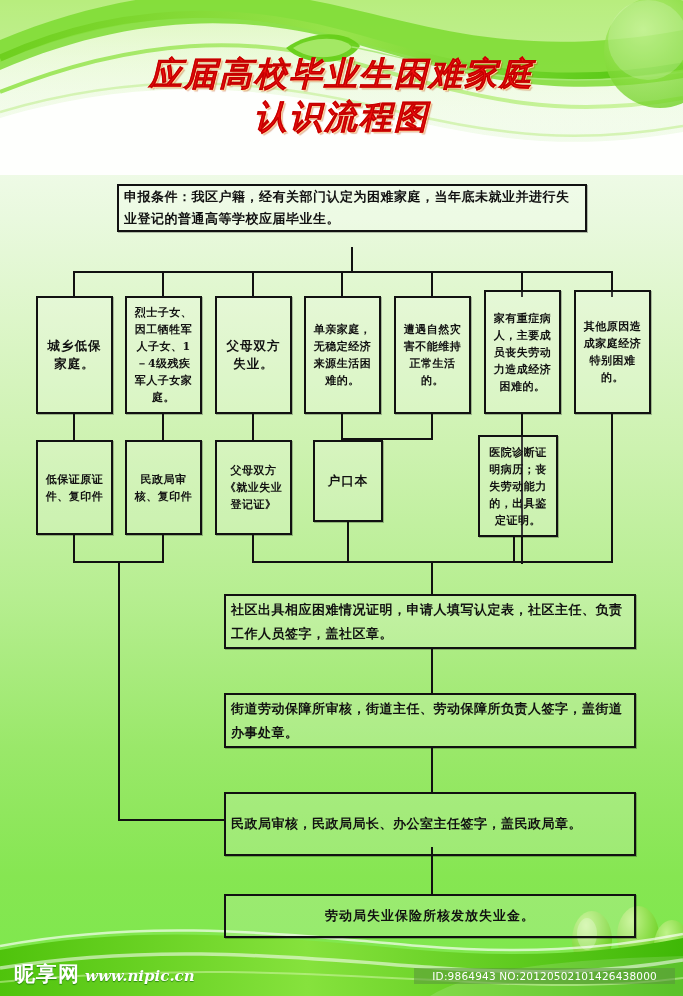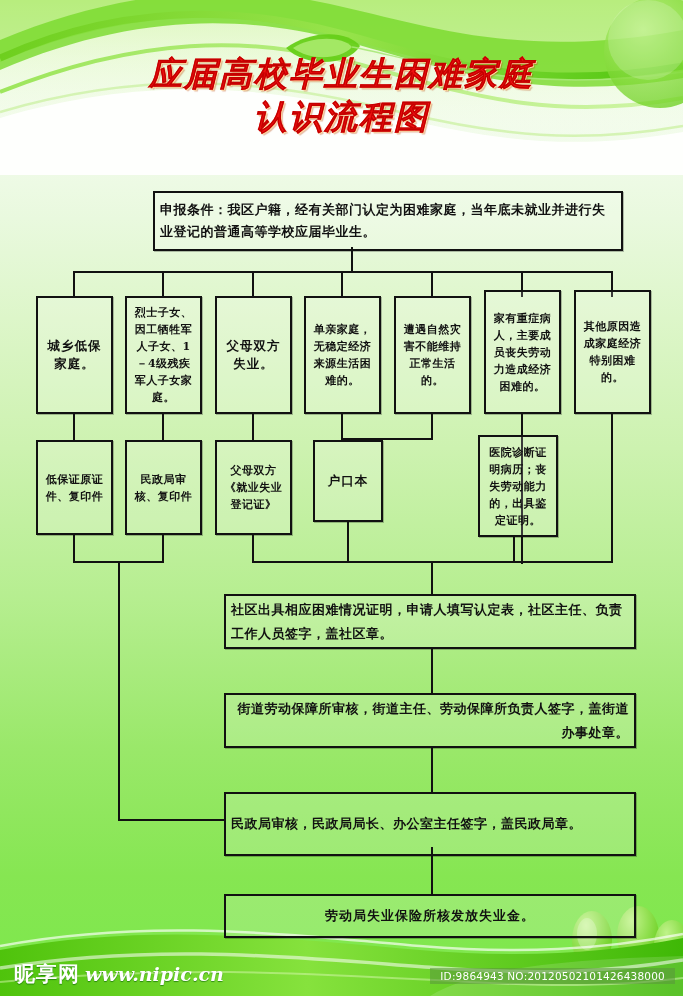--- a/index.html
+++ b/index.html
@@ -52,28 +52,28 @@
   
   #footer{position:absolute;left:0;bottom:0;width:683px;height:41px;z-index:8;overflow:hidden;}
   #logo{position:absolute;left:14px;bottom:8px;display:flex;align-items:baseline;gap:5px;}
   #logo .cn{
     font-family:"DejaVu Sans","Liberation Sans",sans-serif;
     font-weight:bold;font-size:21px;color:#ffffff;letter-spacing:1px;
     text-shadow:0 1px 1px rgba(0,90,0,.6);
   }
   #logo .url{
     font-family:"DejaVu Serif","Liberation Serif",serif;
-    font-style:italic;font-weight:bold;font-size:19px;color:#ffffff;
+    font-style:italic;font-weight:bold;font-size:15px;color:#ffffff;
     text-shadow:0 1px 1px rgba(0,90,0,.6);
   }
   #idtag{
     position:absolute;right:8px;bottom:12px;
     background:rgba(90,150,60,0.55);
     color:#ffffff;font-size:10.5px;letter-spacing:.2px;
-    padding:2px 10px;white-space:nowrap;
+    padding:2px 18px;white-space:nowrap;
     font-family:"DejaVu Sans","Liberation Sans",sans-serif;
   }
 </style>
 </head>
 <body>
 
 <div id="poster">
 
   <div id="topart">
     <svg width="683" height="175" viewBox="0 0 683 175" xmlns="http://www.w3.org/2000/svg">
@@ -111,21 +111,21 @@
     </svg>
   </div>
 
   <div class="title-wrap">
     <div class="title-line">应届高校毕业生困难家庭</div>
     <div class="title-line">认识流程图</div>
   </div>
 
   <div id="chart">
 
-    <div class="box b-top" style="left:117px;top:191px;width:470px;height:60px;margin-left:36px;">
+    <div class="box b-top" style="left:117px;top:184px;width:470px;height:48px;">
       <span class="t">申报条件：我区户籍，经有关部门认定为困难家庭，当年底未就业并进行失业登记的普通高等学校应届毕业生。</span>
     </div>
 
     <div class="ln lnv" style="left:351px;top:247px;height:25px;"></div>
 
     <div class="ln lnh" style="left:73px;top:271px;width:540px;"></div>
 
     <div class="ln lnv" style="left:73px;top:271px;height:26px;"></div>
     <div class="ln lnv" style="left:162px;top:271px;height:26px;"></div>
     <div class="ln lnv" style="left:252px;top:271px;height:26px;"></div>
@@ -196,21 +196,21 @@
     <div class="ln lnh" style="left:513px;top:561px;width:100px;"></div>
     <div class="ln lnv" style="left:611px;top:435px;height:128px;"></div>
     <div class="ln lnh" style="left:252px;top:561px;width:361px;"></div>
     <div class="ln lnv" style="left:431px;top:561px;height:35px;"></div>
 
     <div class="box b-wide" style="left:224px;top:594px;width:412px;height:55px;">
       <span class="t">社区出具相应困难情况证明，申请人填写认定表，社区主任、负责工作人员签字，盖社区章。</span>
     </div>
     <div class="ln lnv" style="left:431px;top:649px;height:45px;"></div>
 
-    <div class="box b-wide" style="left:224px;top:693px;width:412px;height:55px;text-align:right;">
+    <div class="box b-wide" style="left:224px;top:693px;width:412px;height:55px;">
       <span class="t">街道劳动保障所审核，街道主任、劳动保障所负责人签字，盖街道办事处章。</span>
     </div>
     <div class="ln lnv" style="left:431px;top:748px;height:45px;"></div>
 
     <div class="box b-wide" style="left:224px;top:792px;width:412px;height:64px;">
       <span class="t">民政局审核，民政局局长、办公室主任签字，盖民政局章。</span>
     </div>
     <div class="ln lnv" style="left:431px;top:847px;height:48px;"></div>
 
     <div class="box b-wide-c" style="left:224px;top:894px;width:412px;height:44px;">

